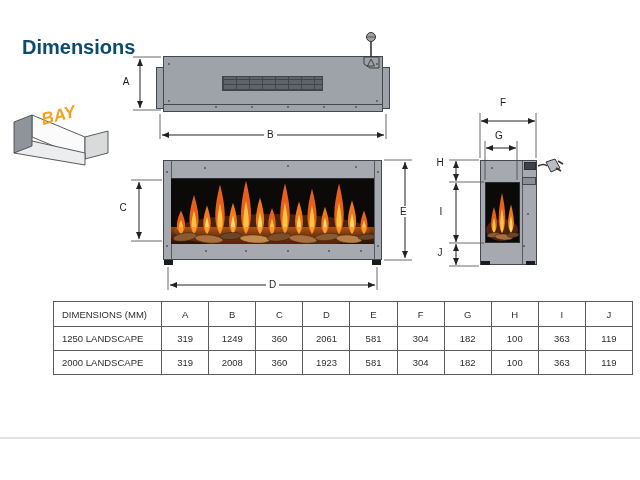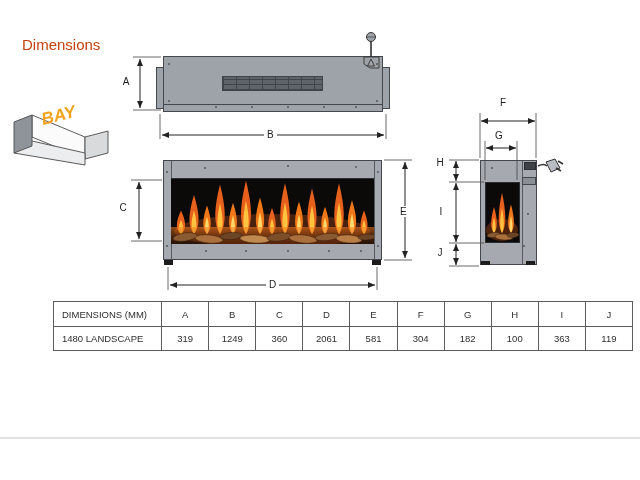--- a/index.html
+++ b/index.html
@@ -1,21 +1,21 @@
 <!DOCTYPE html>
 <html><head>
 <meta charset="utf-8">
 <style>
   * { margin:0; padding:0; box-sizing:border-box; }
   html,body { width:640px; height:480px; background:#fff; overflow:hidden;
     font-family:"Liberation Sans", sans-serif; }
   .abs { position:absolute; }
   #stage { position:relative; width:640px; height:480px; background:#fff; }
 
-  #page-title { left:22px; top:36px; font-size:15px; font-weight:normal; color:#c2410c; }
+  #page-title { left:22px; top:36px; font-size:20px; font-weight:bold; color:#0c4a6e; }
 
   
   .steel { background:#9EA3A9; border:1px solid #44484E; }
   #top-view-body   { left:163px; top:56px;  width:220px; height:56px; }
   #tv-flange-left  { left:156px; top:67px;  width:8px;  height:42px; }
   #tv-flange-right { left:382px; top:67px;  width:8px;  height:42px; }
   #tv-bottom-line  { left:164px; top:104px; width:218px; height:1px; background:#44484E; }
   #vent-grille { left:222px; top:76px; width:101px; height:15px;
      border:1px solid #3F434A;
      background:
@@ -328,30 +328,43 @@
             <th>E</th>
             <th>F</th>
             <th>G</th>
             <th>H</th>
             <th>I</th>
             <th>J</th>
           </tr>
       </thead>
       <tbody>
           <tr>
-            <td>1480 LANDSCAPE</td>
+            <td>1250 LANDSCAPE</td>
             <td>319</td>
             <td>1249</td>
             <td>360</td>
             <td>2061</td>
             <td>581</td>
             <td>304</td>
             <td>182</td>
             <td>100</td>
             <td>363</td>
             <td>119</td>
           </tr>
+          <tr>
+            <td>2000 LANDSCAPE</td>
+            <td>319</td>
+            <td>2008</td>
+            <td>360</td>
+            <td>1923</td>
+            <td>581</td>
+            <td>304</td>
+            <td>182</td>
+            <td>100</td>
+            <td>363</td>
+            <td>119</td>
+          </tr>
         </tbody>
     </table>
   </div>
 
   <div id="page-divider" class="abs"></div>
 </div>
 
 </body></html>

